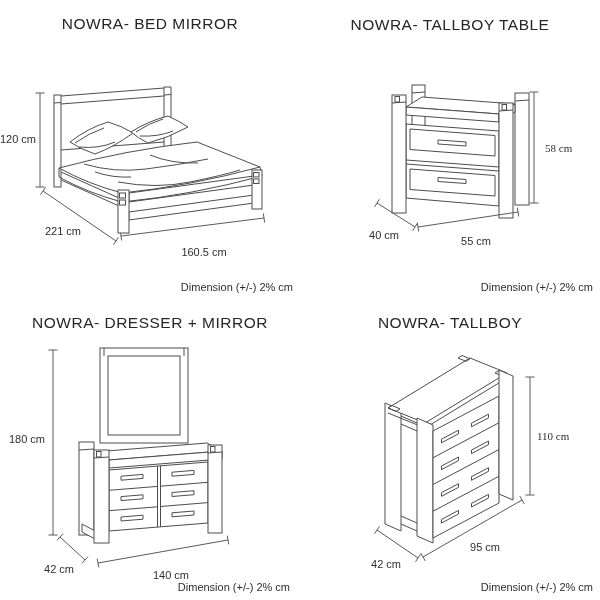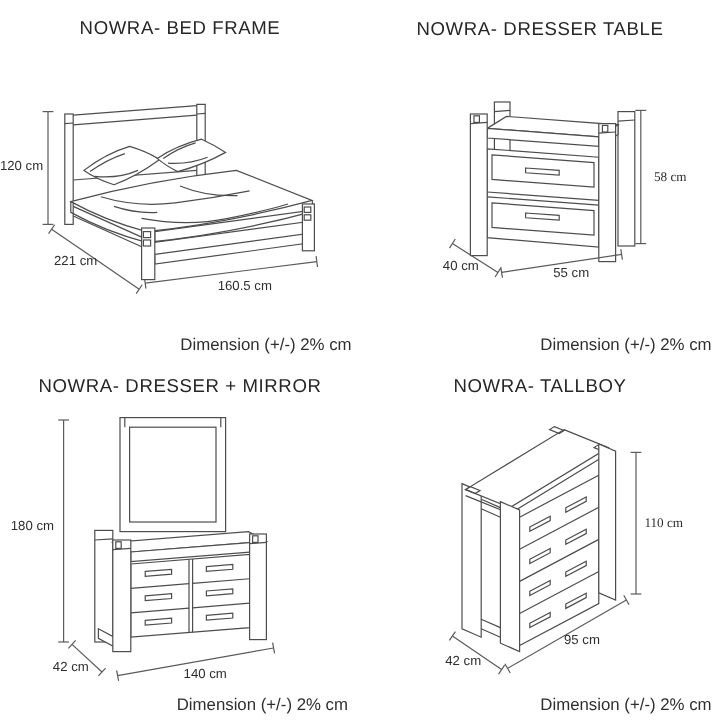--- a/index.html
+++ b/index.html
@@ -4,35 +4,35 @@
 <style>
   html,body{margin:0;padding:0;background:#fff;}
   #canvas{position:relative;width:600px;height:600px;background:#fff;overflow:hidden;
           font-family:"Liberation Sans", sans-serif;color:#2b2b2b;}
   .quad{position:absolute;width:300px;height:300px;}
   .q-tl{left:0;top:0}.q-tr{left:300px;top:0}.q-bl{left:0;top:300px}.q-br{left:300px;top:300px}
   .title{position:absolute;width:300px;text-align:center;font-size:15.5px;
          letter-spacing:.5px;color:#262626;white-space:nowrap;}
   svg{position:absolute;left:0;top:0;}
   .dim-label{position:absolute;font-size:11px;color:#2e2e2e;white-space:nowrap;}
-  .ctr{transform:translate(-50%,-50%);}
+  .ctr{transform:translate(-50%,-50%);margin-top:13px;}
   .ralign{transform:translate(-100%,-50%);}
   .lalign{transform:translate(0,-50%);font-family:Liberation Serif, serif;}
-  .tol{position:absolute;font-size:14px;color:#2e2e2e;white-space:nowrap;transform:translate(-100%,-50%);text-align:right;}
+  .tol{position:absolute;font-size:11px;color:#2e2e2e;white-space:nowrap;transform:translate(-100%,-50%);text-align:right;}
   .ln{stroke:#4d4d4d;stroke-width:1;fill:none;}
   .wf{stroke:#4d4d4d;stroke-width:1;fill:#ffffff;}
   .dim{stroke:#5a5a5a;stroke-width:1;fill:none;}
 </style>
 </head>
 <body>
 
 <div id="canvas">
 
   <div class="quad q-tl">
-    <div class="title" style="top:15px">NOWRA- BED FRAME</div>
+    <div class="title" style="top:15px">NOWRA- BED MIRROR</div>
 
     <svg width="300" height="300" viewBox="0 0 300 300">
 
       <g>
         <line class="dim" x1="40" y1="93" x2="40" y2="187"></line>
         <line class="dim" x1="35.5" y1="93" x2="44.5" y2="93"></line>
         <line class="dim" x1="35.5" y1="187" x2="44.5" y2="187"></line>
       </g>
 
       <g>
@@ -89,21 +89,21 @@
       </g>
     </svg>
 
     <div class="dim-label ralign" style="left:36px;top:139px">120 cm</div>
     <div class="dim-label ctr" style="left:63px;top:218px">221 cm</div>
     <div class="dim-label ctr" style="left:204px;top:239px">160.5 cm</div>
     <div class="tol" style="left:293px;top:287px">Dimension (+/-) 2% cm</div>
   </div>
 
   <div class="quad q-tr">
-    <div class="title" style="top:16px">NOWRA- DRESSER TABLE</div>
+    <div class="title" style="top:16px">NOWRA- TALLBOY TABLE</div>
 
     <svg width="300" height="300" viewBox="0 0 300 300">
 
       <g>
         <rect class="wf" x="112" y="85" width="13" height="112"></rect>
         <line class="ln" x1="112" y1="93" x2="125" y2="92"></line>
         <rect class="wf" x="215" y="93" width="14" height="112"></rect>
         <line class="ln" x1="215" y1="101" x2="229" y2="100"></line>
       </g>
 

